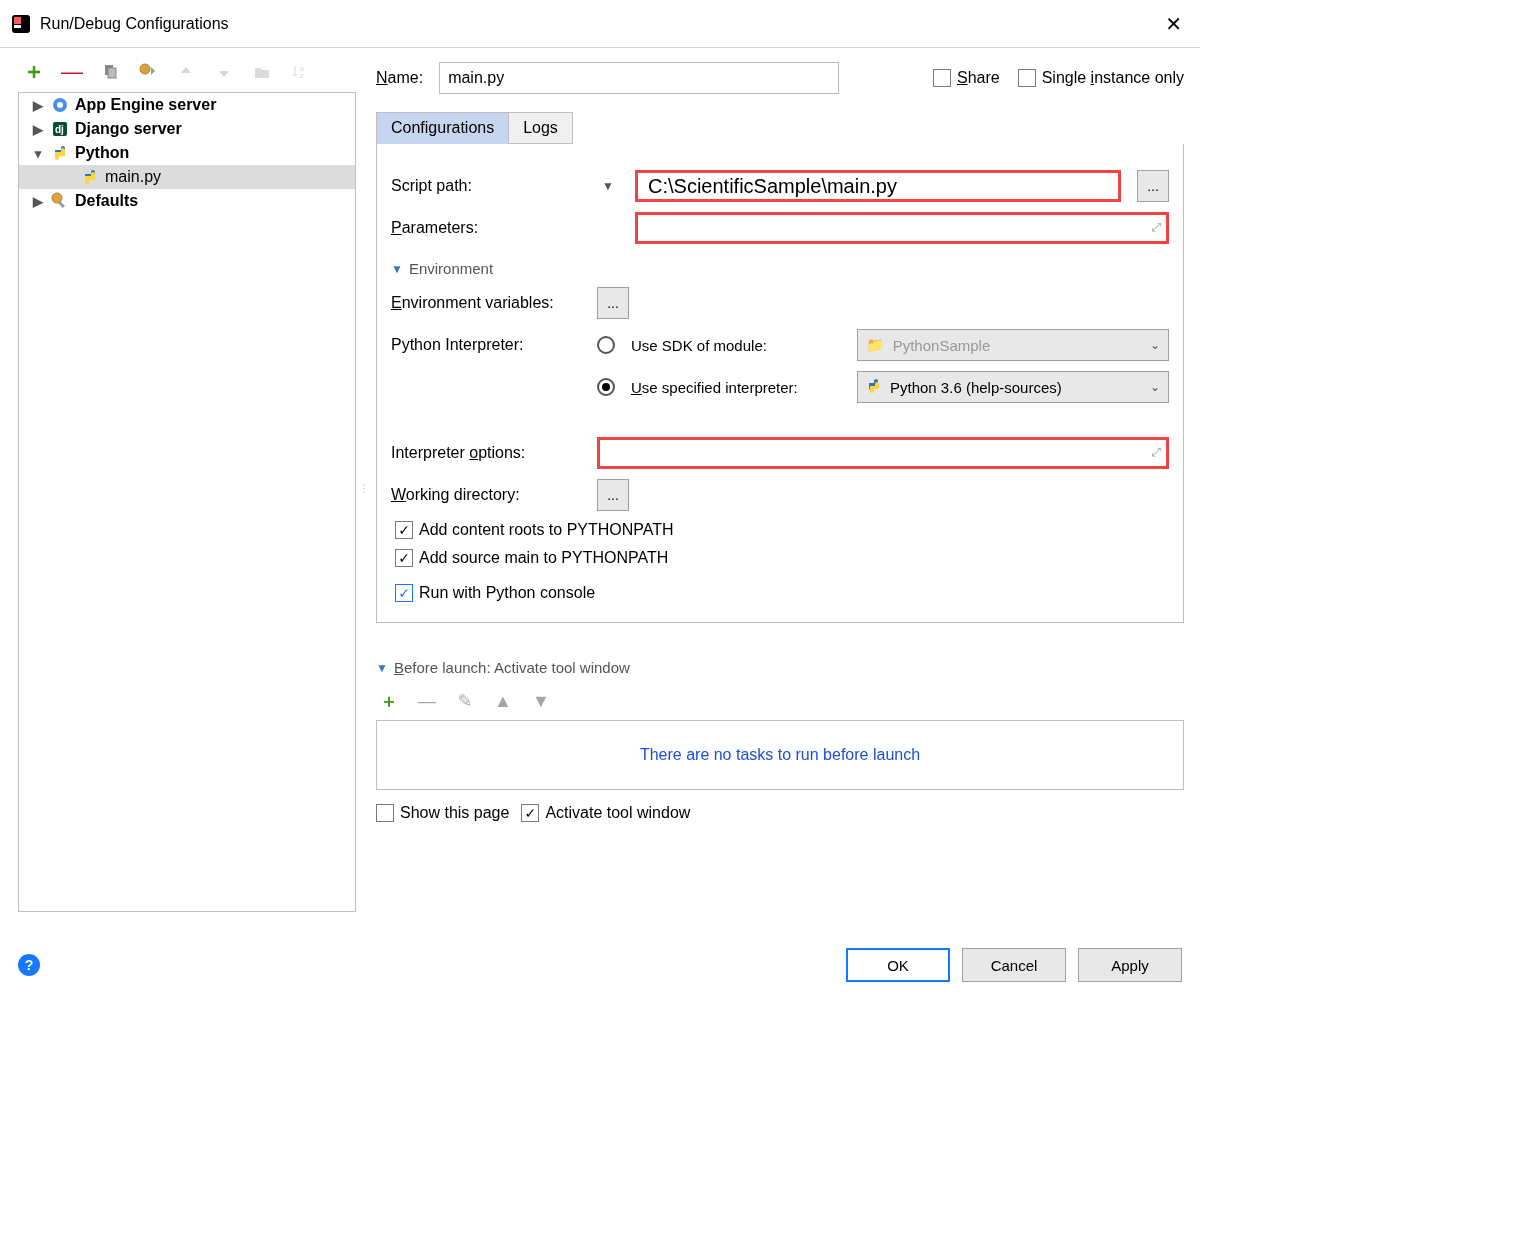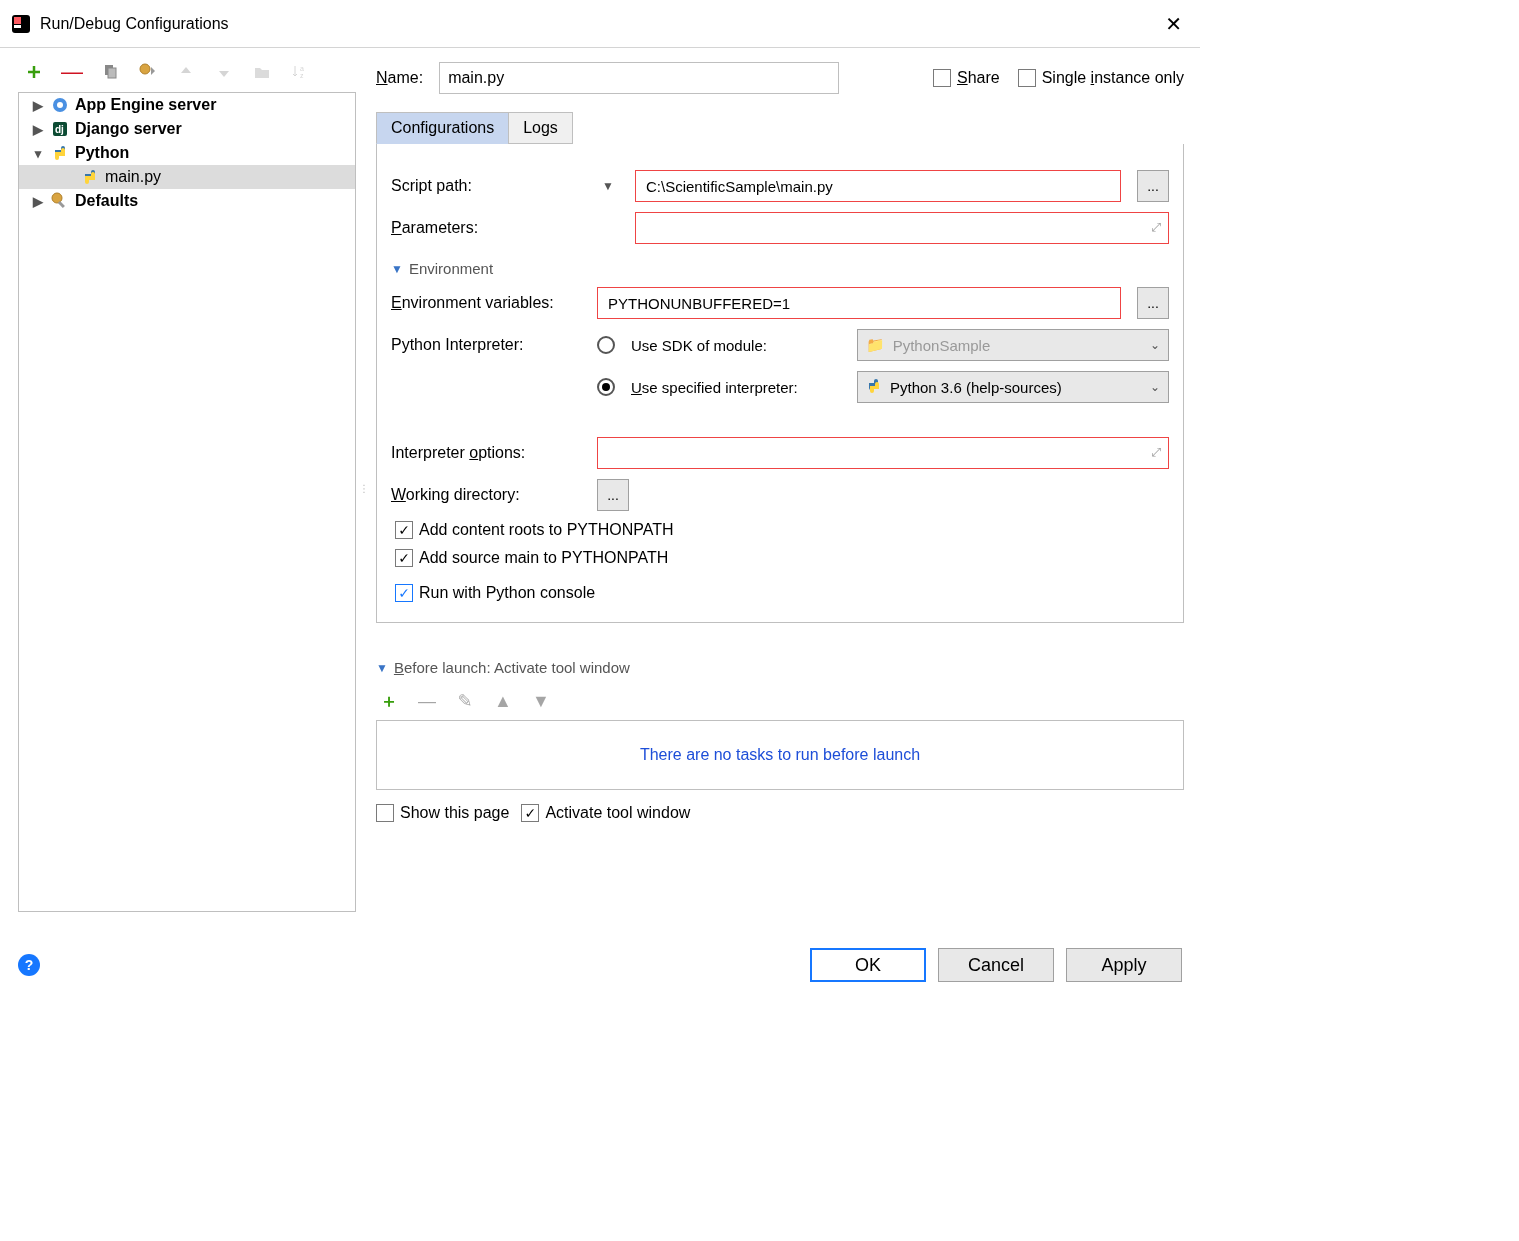--- a/index.html
+++ b/index.html
@@ -95,21 +95,21 @@
 .panel {
   border:1px solid #bfbfbf;
   border-top:none;
   padding: 16px 14px 20px 14px;
 }
 .field-row {
   display:flex; align-items:center; gap:16px; margin: 10px 0;
 }
 .field-row .lbl { width:190px; font-size:16px;}
 .field-row input.text {
-  flex:1; height:32px; border:1px solid #ef4444; font-size:15px; padding:2px 10px;
+  flex:1; height:32px; border:3px solid #ef4444; font-size:20px; padding:2px 10px;
 }
 .field-row .dd-toggle {
   width:22px; text-align:center; color:#555; cursor:pointer; font-size:12px;
 }
 .dots-btn {
   width:32px; height:32px; border:1px solid #a0a0a0; background:#e8e8e8; display:flex; align-items:center; justify-content:center; cursor:pointer; font-size:14px;
 }
 .expand-ico {
   position:absolute; right:8px; top:8px; font-size:12px; color:#999;
 }
@@ -133,21 +133,21 @@
 .tasks-box {
   border:1px solid #bfbfbf; height:70px; display:flex; align-items:center; justify-content:center; color:#1d4ed8; font-size:16px;
 }
 .bottom-opts { display:flex; gap:12px; margin-top:14px; }
 .footer {
   position:absolute; bottom:0; left:0; right:0;
   display:flex; align-items:center; padding:14px 18px; gap:12px;
 }
 .footer .help { width:22px;height:22px; border-radius:50%; background:#1677ff; color:#fff; display:flex;align-items:center;justify-content:center; font-size:14px; font-weight:bold;}
 .footer .btn {
-  width:116px; height:34px; border:1px solid #a0a0a0; background:#e8e8e8; cursor:pointer; font-size:18px;
+  width:104px; height:34px; border:1px solid #a0a0a0; background:#e8e8e8; cursor:pointer; font-size:15px;
 }
 .footer .btn.primary { border:2px solid #1677ff; background:#fff;}
 .splitter { width:8px; display:flex; align-items:center; justify-content:center; color:#bbb; font-size:10px;}
 u { text-decoration: underline; }
 </style>
 </head>
 <body>
 
 <div class="titlebar">
   <span class="icon-slot">
@@ -302,21 +302,20 @@
         </div>
       </div>
 
       <div class="section-head">
         <span class="tri">▼</span>
         <span>Environment</span>
       </div>
 
       <div class="field-row">
         <span class="lbl"><u>E</u>nvironment variables:</span>
-        <input class="text" value="PYTHONUNBUFFERED=1" style="">
         <div class="dots-btn">...</div>
       </div>
 
       <div class="field-row">
         <span class="lbl">Python Interpreter:</span>
         <span class="radio"></span>
         <span style="width:210px;">Use SDK of module:</span>
         <div class="combo disabled">
           <span>📁</span>
           <span>PythonSample</span>

